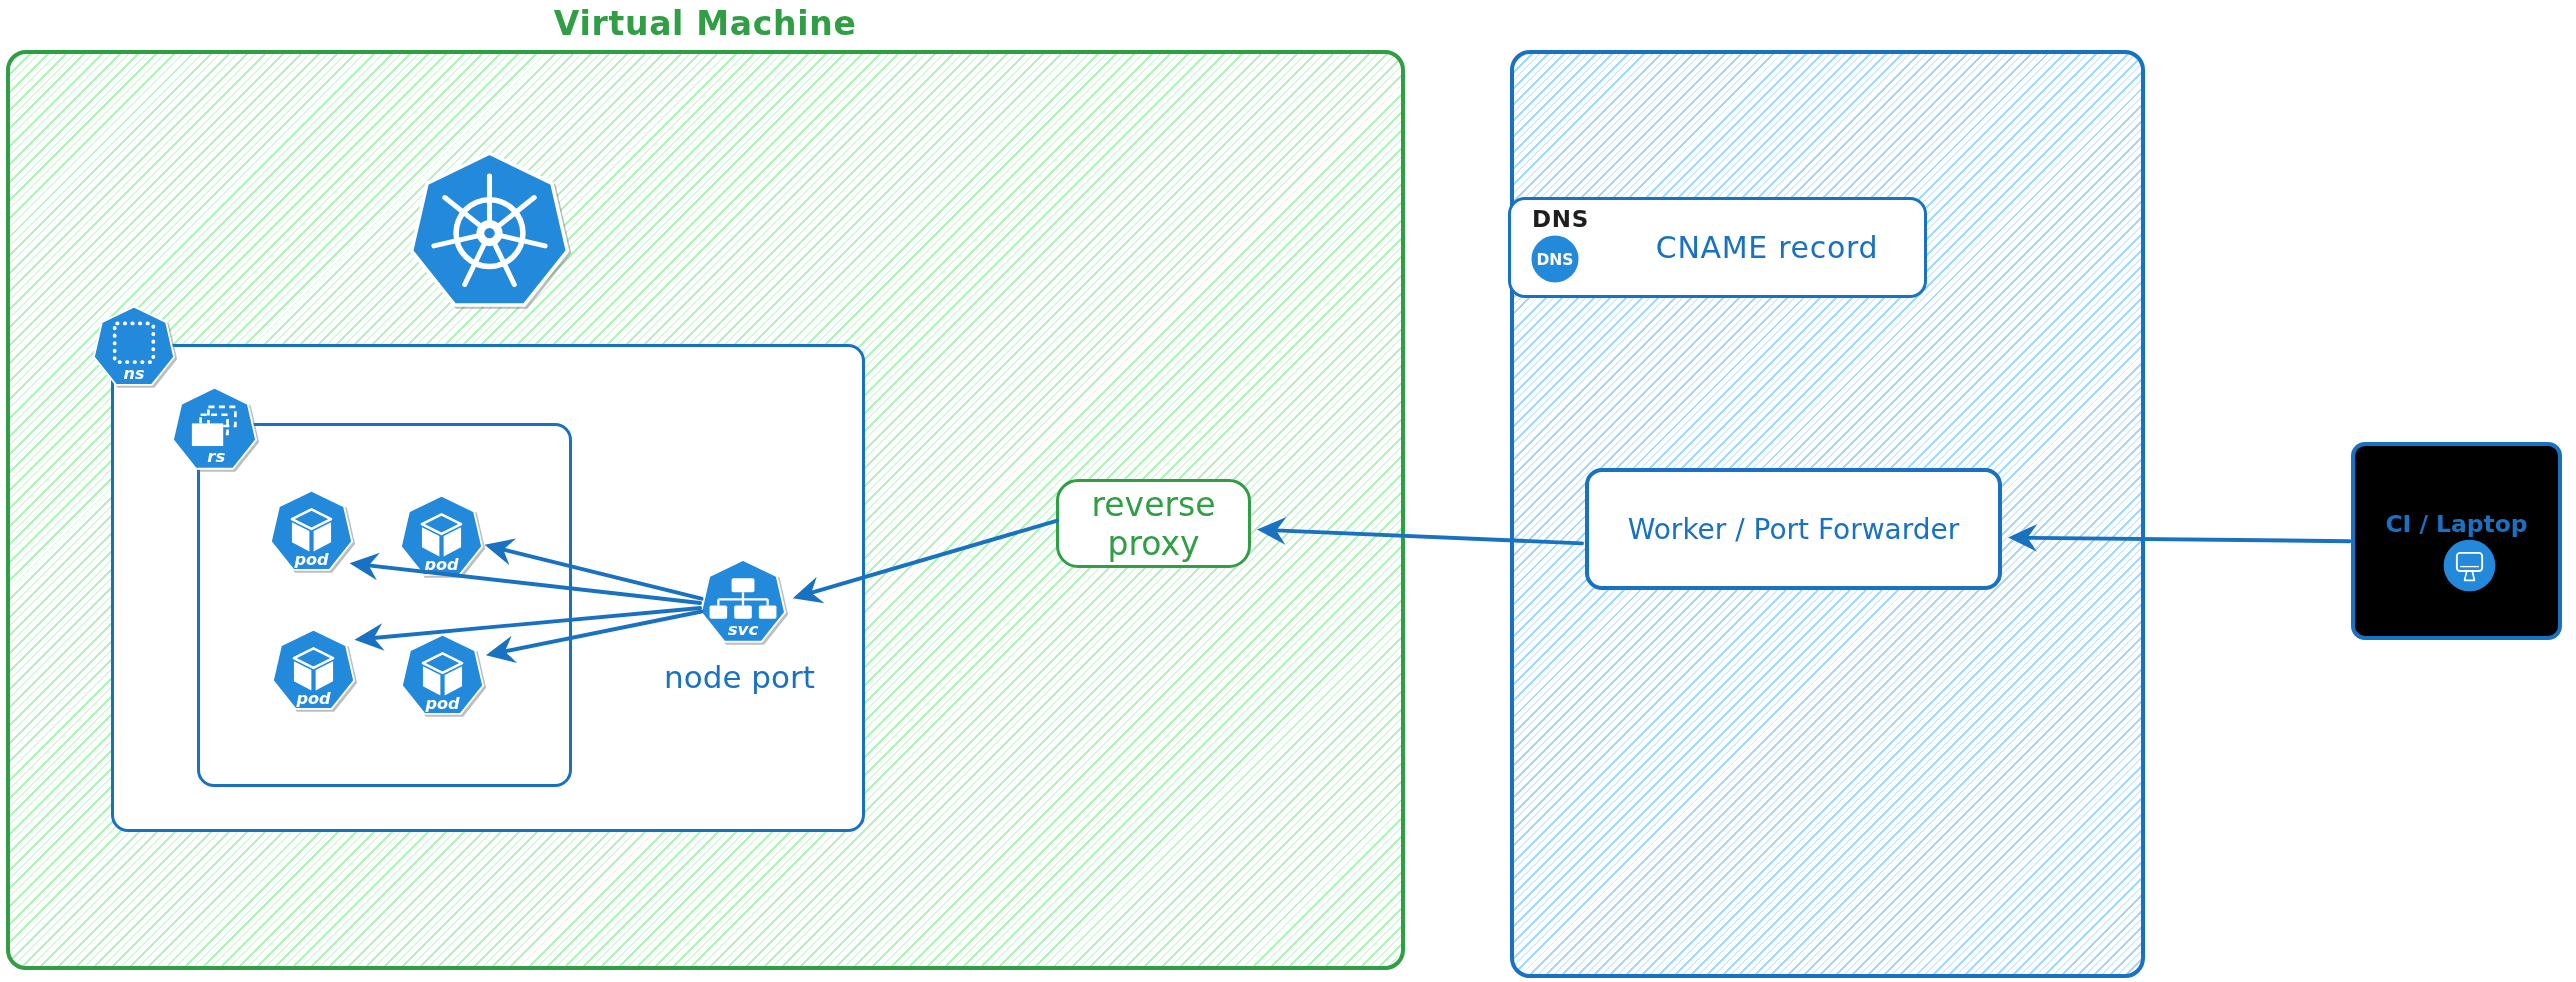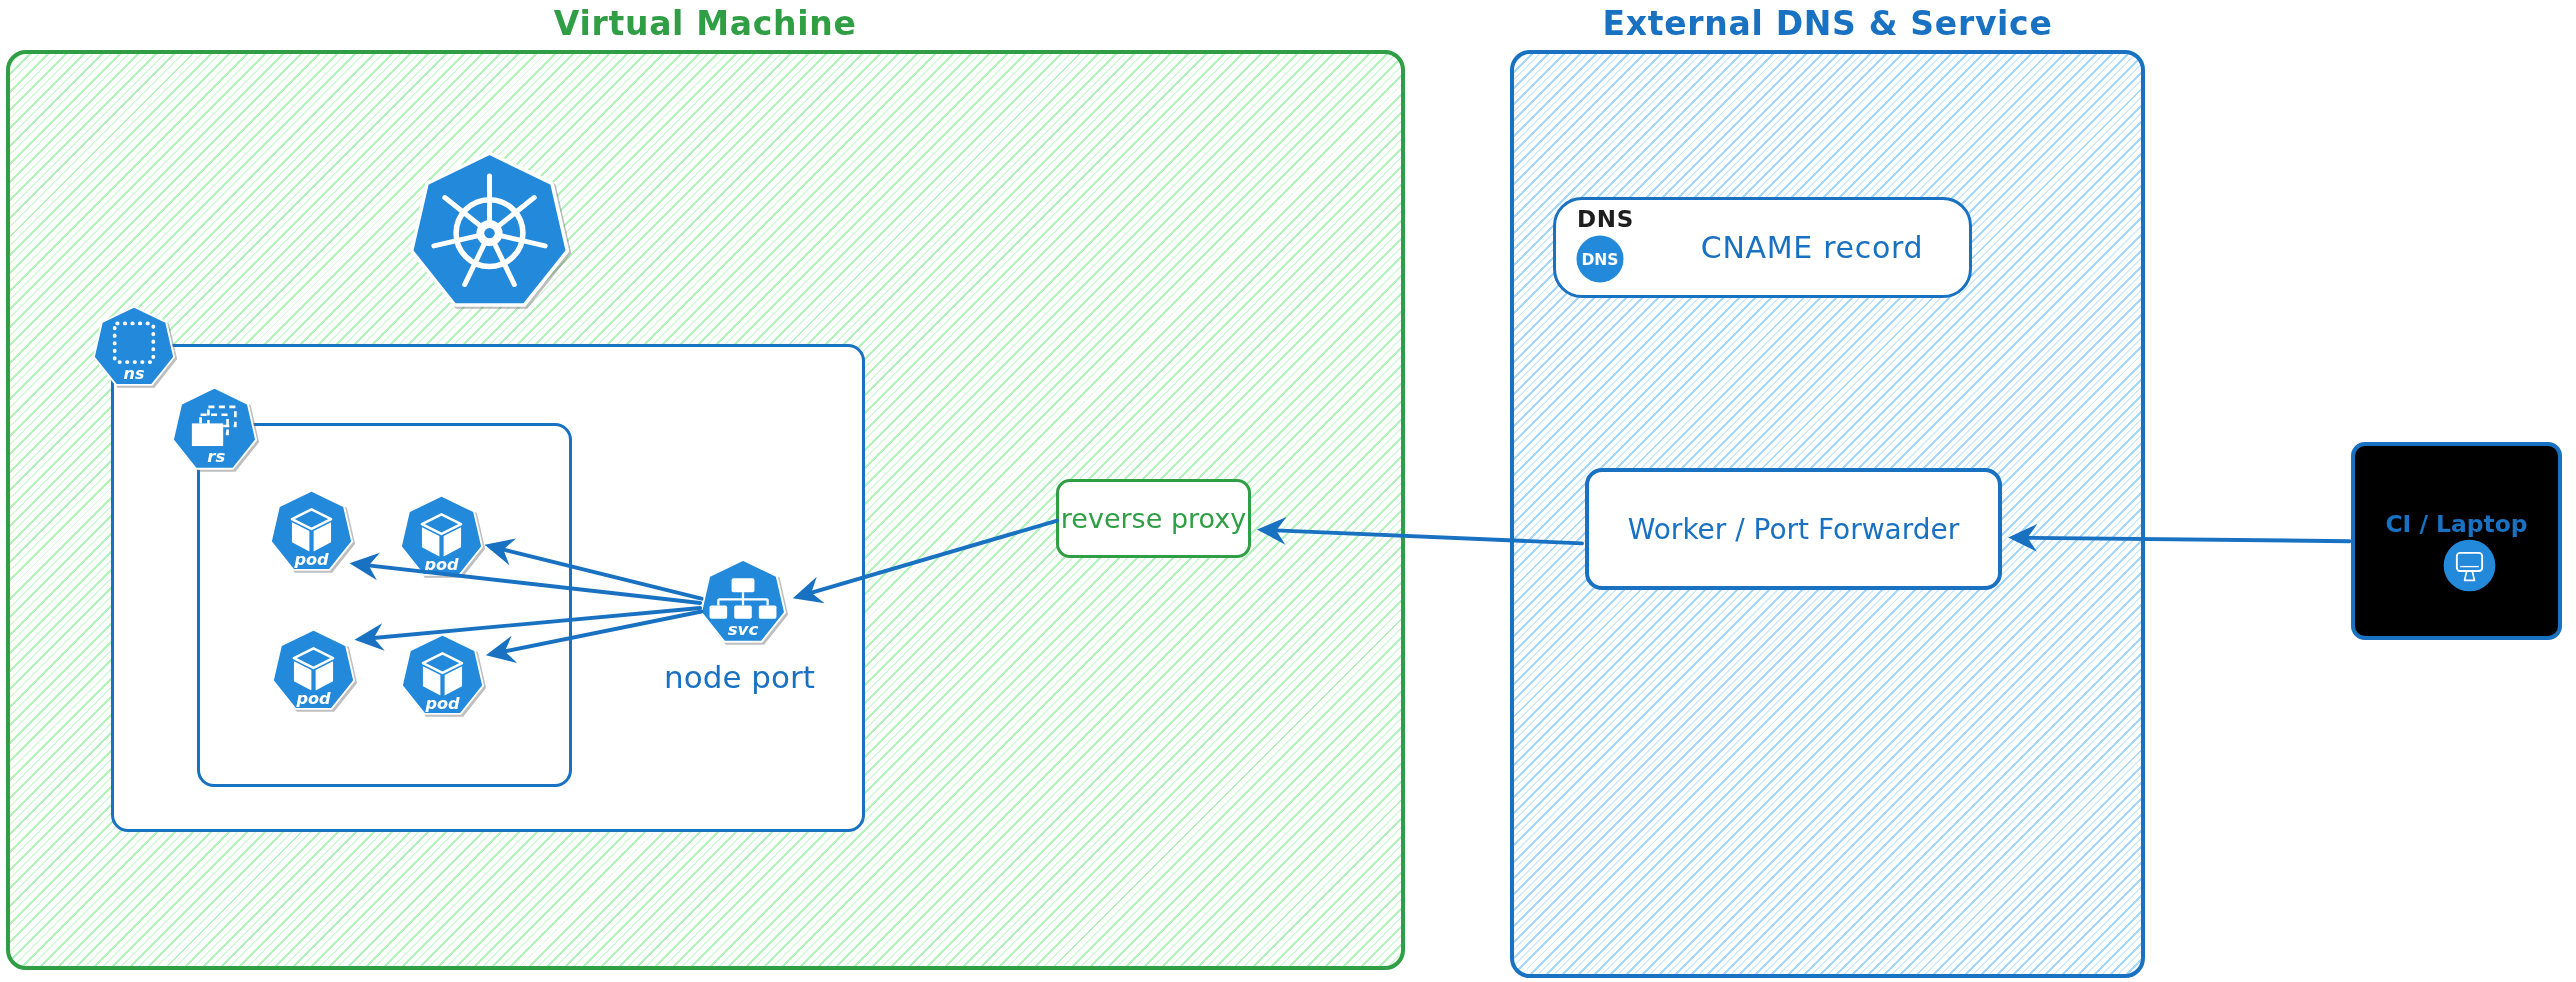--- a/index.html
+++ b/index.html
@@ -36,25 +36,25 @@
   
   .white-box{background:#ffffff;border:3.6px solid #1971c2;border-radius:17px;z-index:2;}
   .ns-box{left:111px;top:344px;width:754px;height:488px;}
   .rs-box{left:197px;top:423px;width:375px;height:364px;z-index:3;}
 
   
   .node-box{
     background:#ffffff;display:flex;align-items:center;justify-content:center;
     z-index:3;text-align:center;
   }
-  .rp-box{left:1056px;top:479px;width:195px;height:79px;border:3.6px solid #2f9e44;border-radius:14px;
-          color:#2f9e44;font-size:27px;}
+  .rp-box{left:1056px;top:479px;width:195px;height:89px;border:3.6px solid #2f9e44;border-radius:22px;
+          color:#2f9e44;font-size:33px;}
   .worker-box{left:1585px;top:468px;width:417px;height:122px;border:4.3px solid #1971c2;border-radius:17px;
           color:#1971c2;font-size:28px;}
-  .dns-box{left:1553px;top:197px;width:419px;height:101px;border:3.6px solid #1971c2;border-radius:29px;
+  .dns-box{left:1508px;top:197px;width:419px;height:101px;border:3.6px solid #1971c2;border-radius:17px;
           background:#ffffff;z-index:3;}
   .dns-group-label{left:21px;top:5.7px;font-size:23px;color:#1e1e1e;font-weight:bold;letter-spacing:0.7px;}
   .dns-badge{left:18.5px;top:34px;width:50px;height:50px;}
   .cname-label{left:107px;top:0;width:298px;height:100%;display:flex;align-items:center;justify-content:center;
           color:#1971c2;font-size:30px;letter-spacing:0.7px;}
   .ci-box{left:2351px;top:442px;width:211px;height:198px;border:4.3px solid #1971c2;border-radius:14px;
           background:#000000;z-index:3;}
   .ci-label{left:0;top:64px;width:100%;text-align:center;color:#1971c2;font-size:23.4px;font-weight:bold;}
   .ci-badge{left:87px;top:92px;width:55px;height:55px;}
 
@@ -79,21 +79,20 @@
   <svg width="0" height="0" style="position:absolute" aria-hidden="true">
     <defs>
       <polygon id="hept" points="50,2 88.3,20.5 97.8,61.9 71.3,95.1 28.7,95.1 2.2,61.9 11.7,20.5" fill="#2389da" stroke="#ffffff" stroke-width="2.2" stroke-linejoin="round"></polygon>
       <marker id="ah" viewBox="0 0 12 12" refX="9.5" refY="6" markerWidth="8.5" markerHeight="8.5" orient="auto">
         <path d="M1,1 L11.5,6 L1,11 L4.5,6 Z" fill="#1971c2"></path>
       </marker>
     </defs>
   </svg>
 
   <div class="abs group-title t-green" style="left:5.7px;width:1399px;">Virtual Machine</div>
-  <div class="abs group-title t-blue" style="left:1510px;width:635px;">External DNS &amp; Service</div>
 
   <div class="abs vm-box"></div>
   <div class="abs ext-box"></div>
 
   <div class="abs white-box ns-box"></div>
   <div class="abs white-box rs-box"></div>
 
   <svg class="icon" style="left:408px;top:150px;width:163px;height:163px" viewBox="0 0 100 100">
     <use href="#hept"></use>
     <circle cx="50" cy="51" r="20.5" fill="none" stroke="#ffffff" stroke-width="3.4"></circle>

